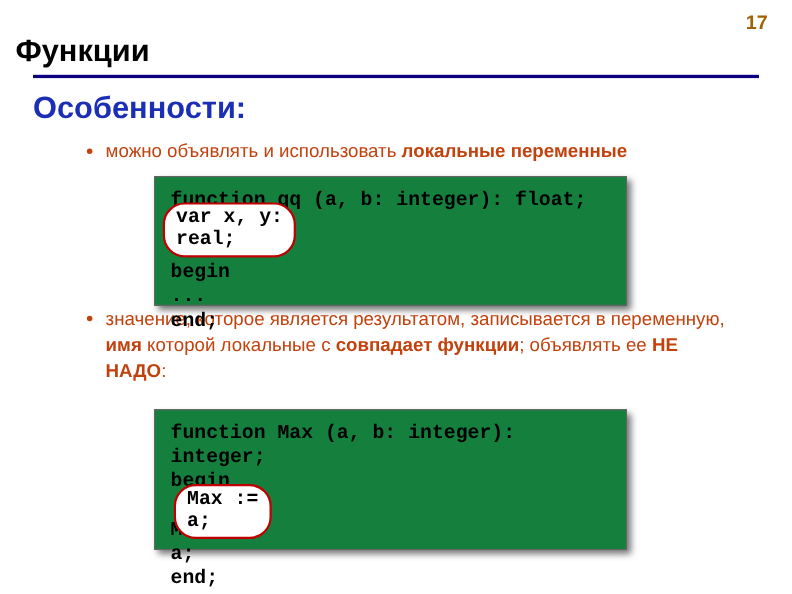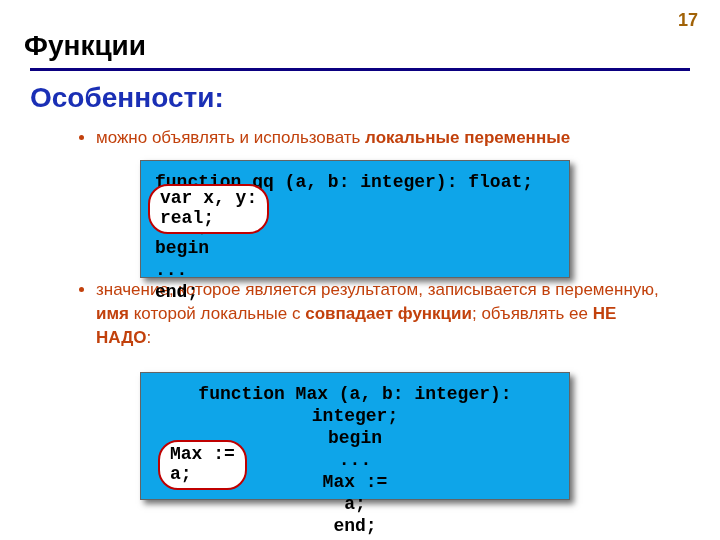--- a/index.html
+++ b/index.html
@@ -22,21 +22,21 @@
     position: absolute;
     top: 10px;
     right: 22px;
     font-size: 18px;
     font-weight: 700;
     color: #a16207;
   }
   .title {
     position: absolute;
     top: 30px;
-    left: 24px;
+    left: 14px;
     font-size: 28px;
     font-weight: 700;
     color: #000;
   }
   .rule {
     position: absolute;
     top: 68px;
     left: 30px;
     right: 30px;
     height: 3px;
@@ -62,33 +62,33 @@
     color: #c2410c;
   }
   .bullets li {
     margin-bottom: 128px;
     line-height: 24px;
   }
   .bullets b { font-weight: 700; }
 
   .codebox {
     position: absolute;
-    background: #0ea5e9;
+    background: #15803d;
     border: 1px solid #646464;
     box-shadow: 4px 4px 6px rgba(0,0,0,0.55);
     padding: 10px 14px;
     font-family: "Courier New", monospace;
     font-size: 18px;
     font-weight: 700;
     color: #000;
     line-height: 22px;
     box-sizing: border-box;
   }
   .code1 { top: 160px; left: 140px; width: 430px; height: 118px; }
-  .code2 { top: 372px; left: 140px; width: 430px; height: 128px; text-align: center; }
+  .code2 { top: 372px; left: 140px; width: 430px; height: 128px; }
 
   .highlight-oval {
     position: absolute;
     background: #ffffff;
     border: 2px solid #c00000;
     border-radius: 20px;
     z-index: 5;
     padding: 2px 10px 4px 10px;
     font-family: "Courier New", monospace;
     font-size: 18px;

